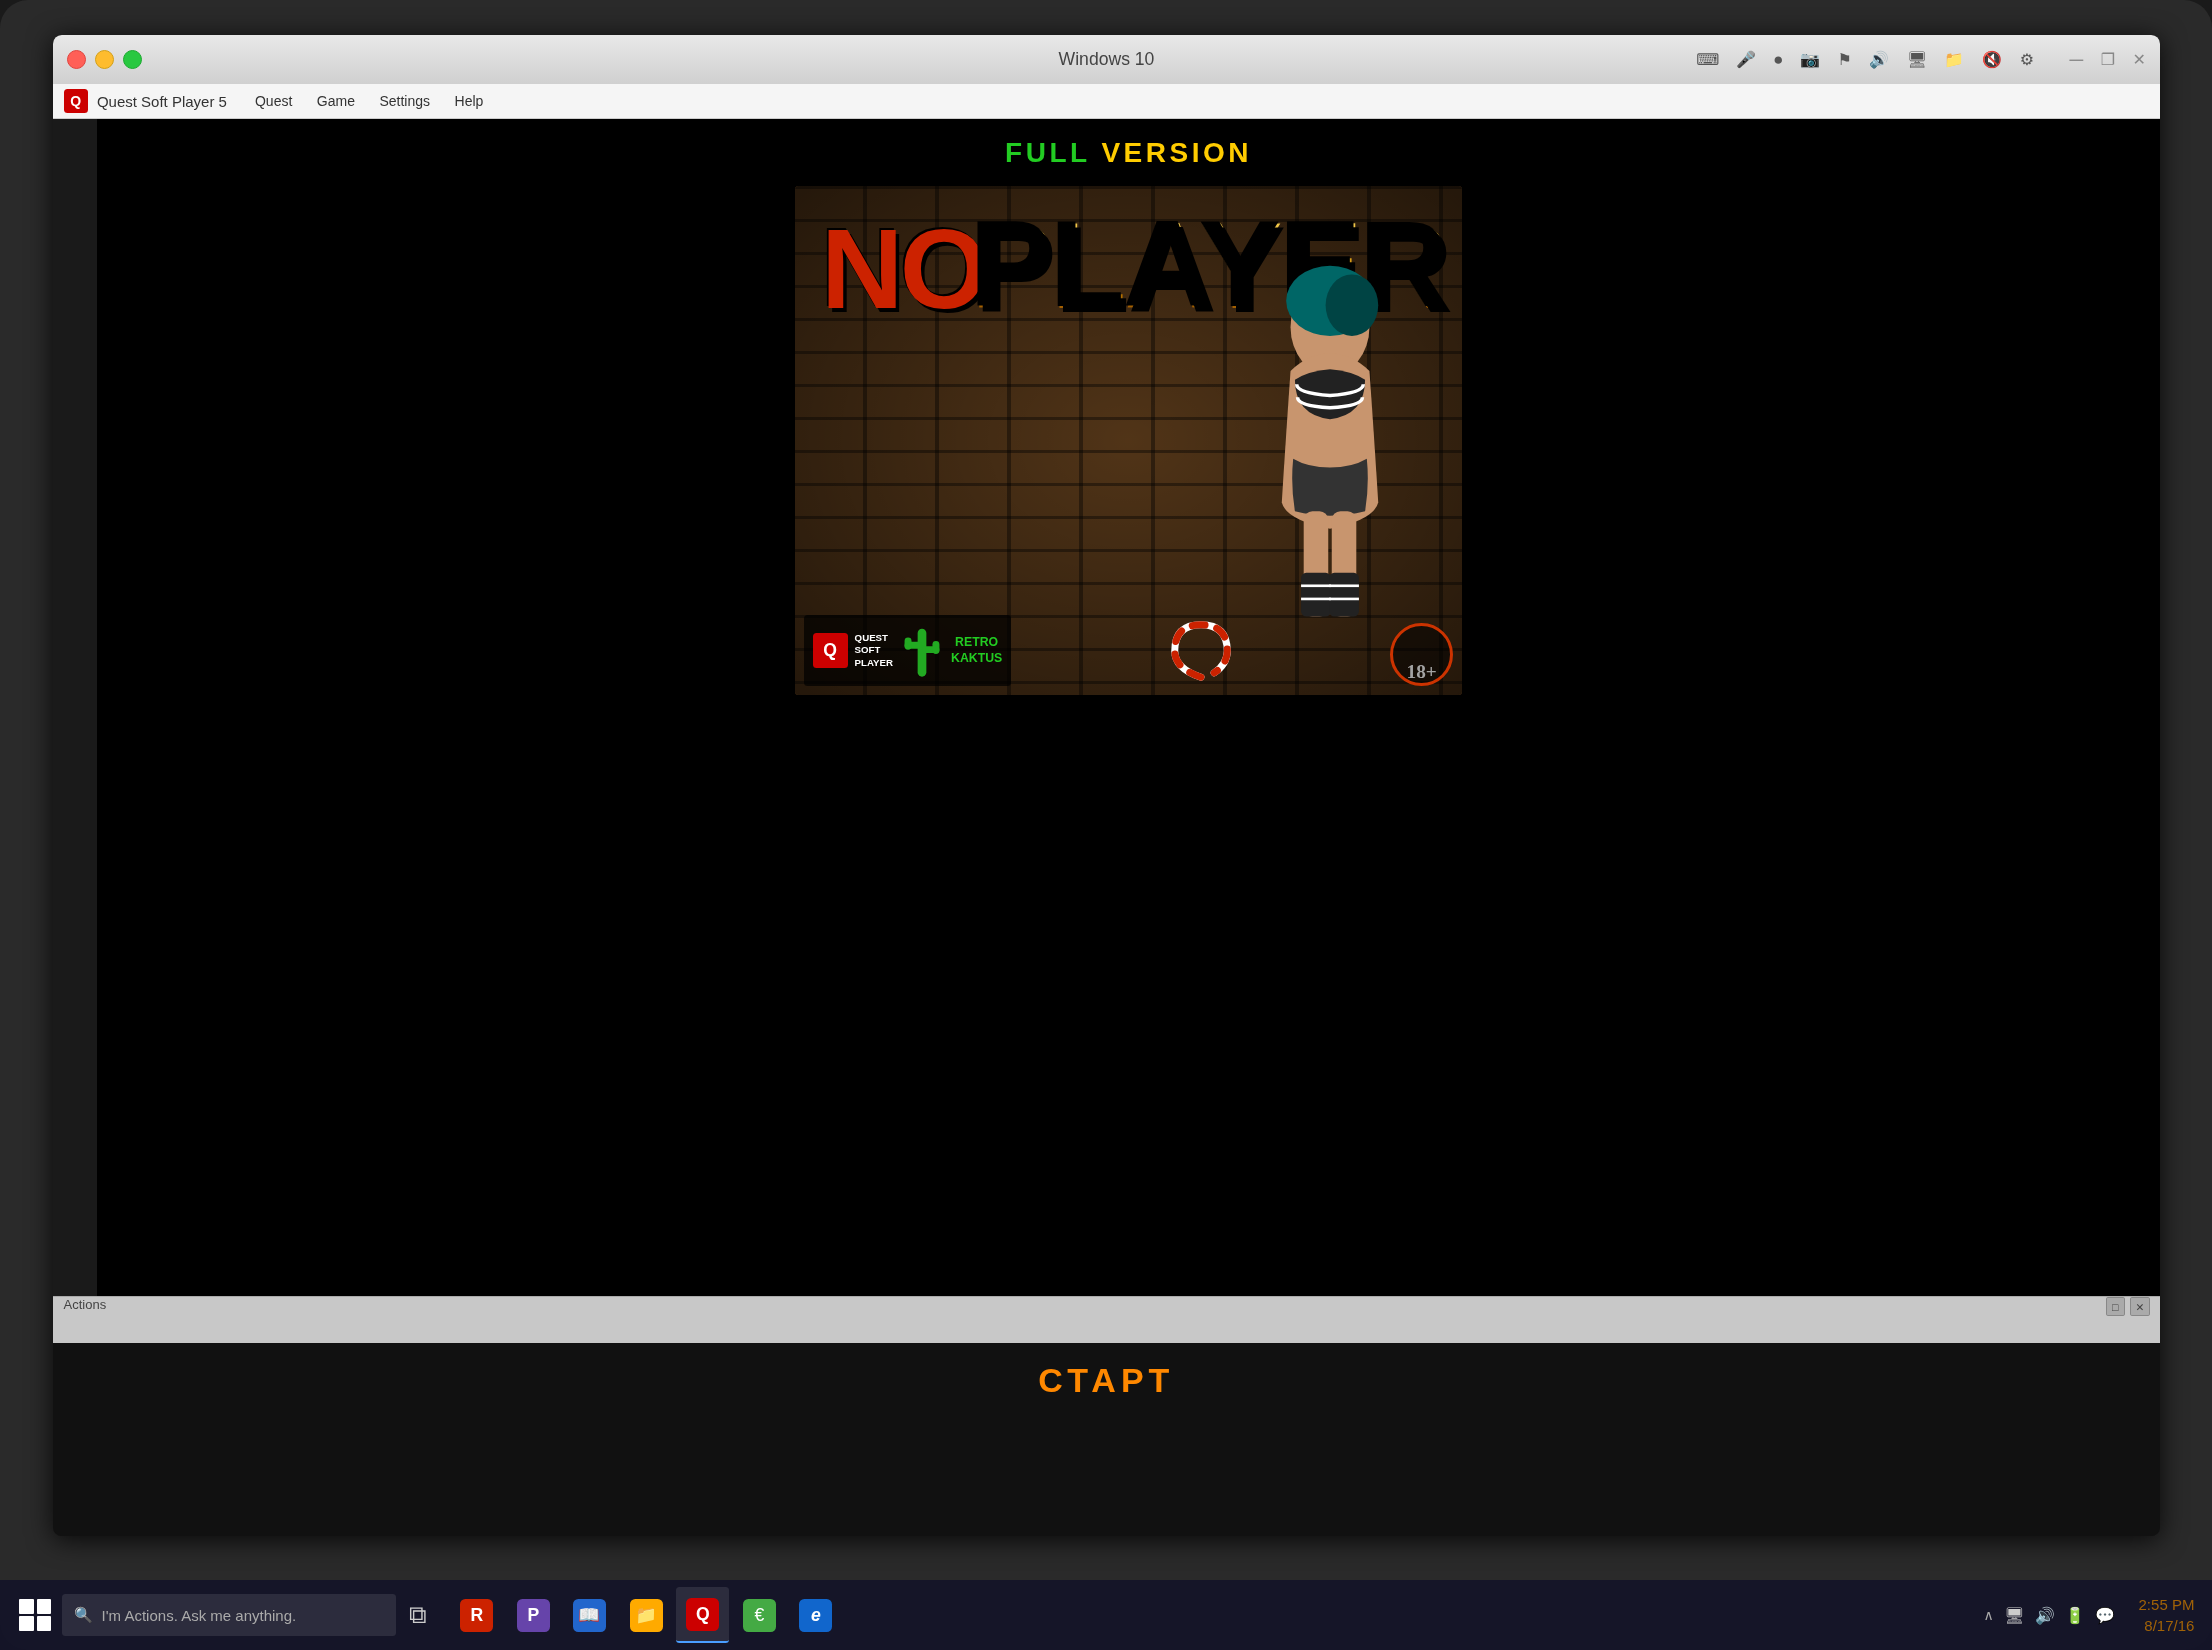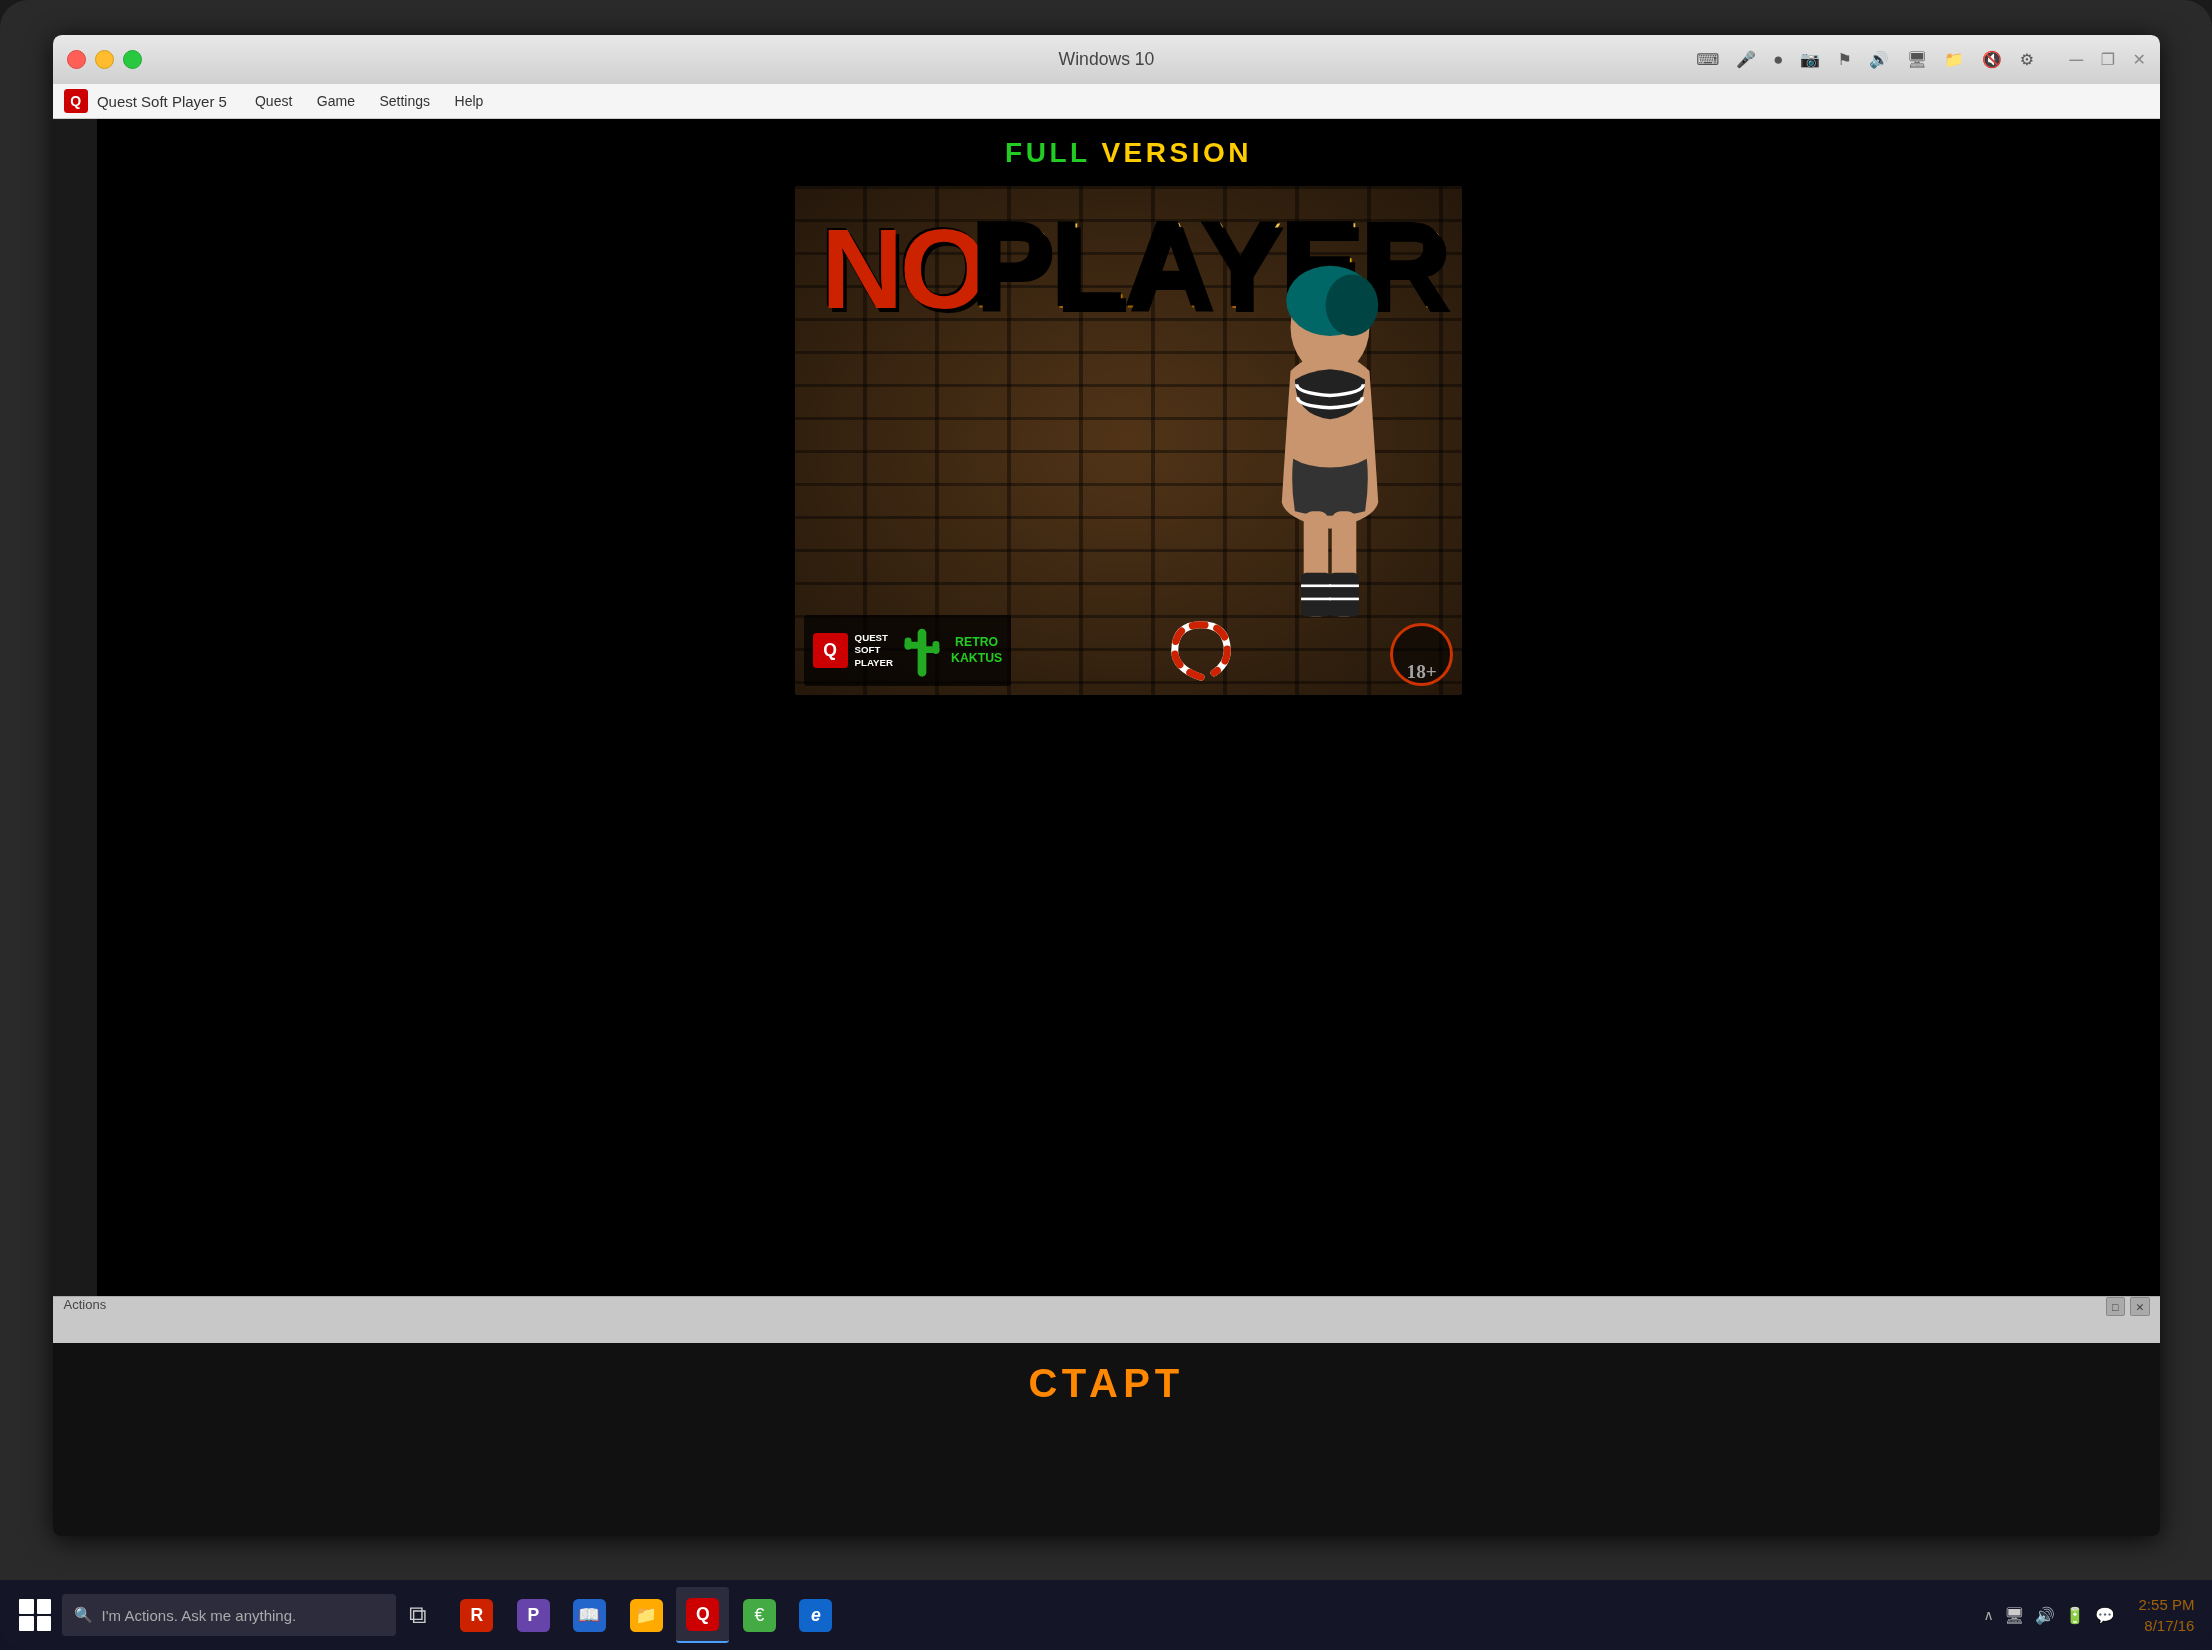--- a/index.html
+++ b/index.html
@@ -340,21 +340,21 @@
       height: 193px;
       display: flex;
       flex-direction: column;
       align-items: center;
       justify-content: flex-start;
       padding-top: 17.6px;
       flex-shrink: 0;
     }
 
     .start-button {
-      font-size: 40px;
+      font-size: 34px;
       font-weight: bold;
       color: #ff8800;
       letter-spacing: 5.3px;
       cursor: pointer;
       font-family: Arial, sans-serif;
     }
 
     
     .taskbar {
       position: absolute;

